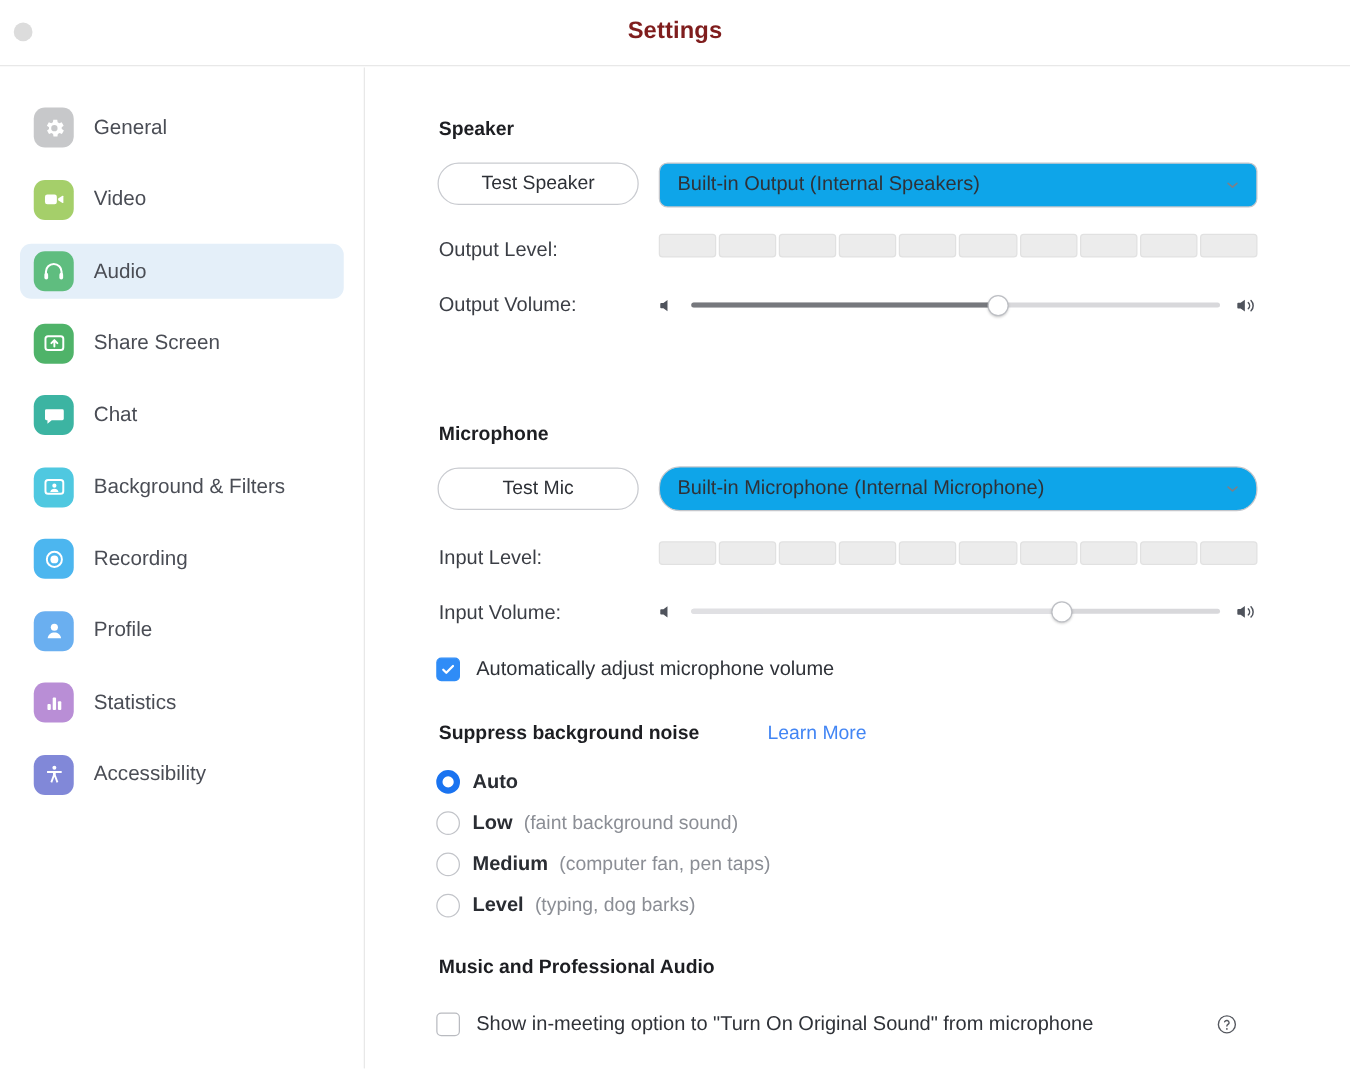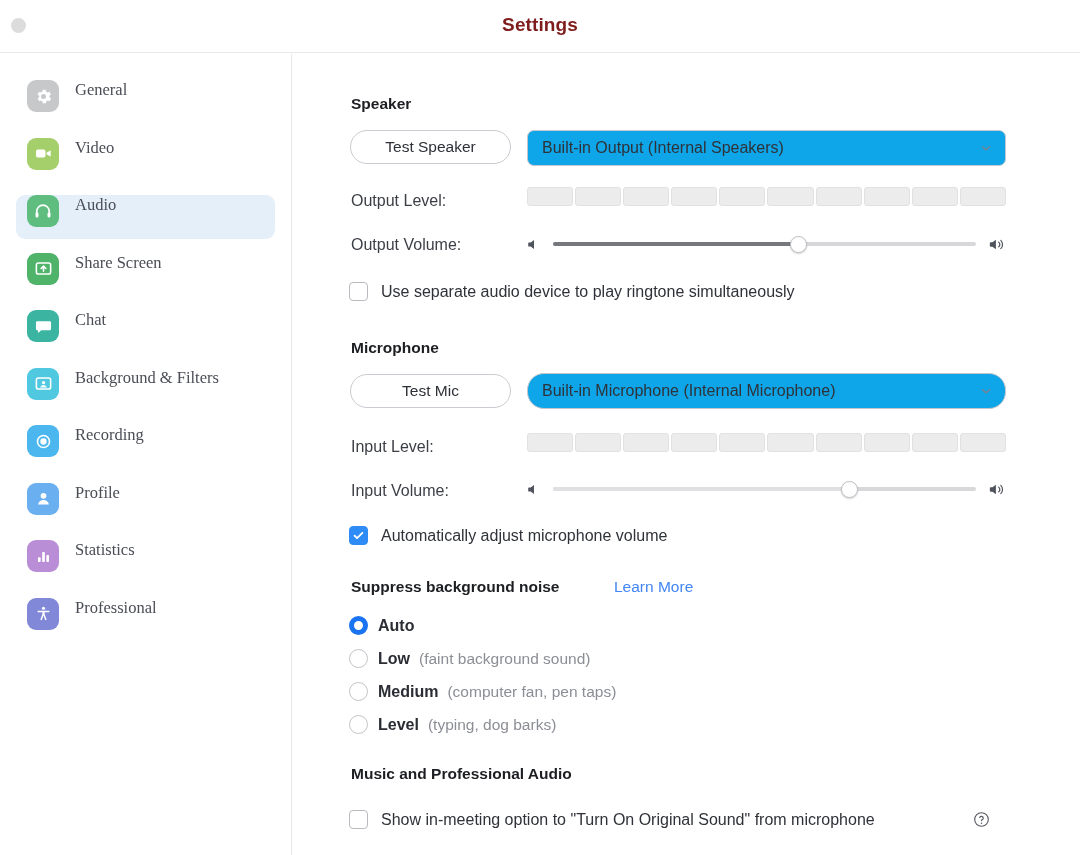--- a/index.html
+++ b/index.html
@@ -38,26 +38,25 @@
 
   
   .sidebar {
     position: absolute; left: 0; top: 54px;
     width: 292px; height: 801px;
     background: #ffffff;
     border-right: 1px solid #e8e8e8;
     padding-top: 26px;
   }
   .nav-item {
-    display: flex; align-items: flex-start;
+    display: flex; align-items: center;
     height: 44px; margin: 0 16px 13.5px 16px;
     border-radius: 9px;
     padding-left: 11px;
     cursor: default;
-    font-family: Liberation Serif, serif;
   }
   .nav-item.active { background: #e4eff9; }
   .nav-icon {
     width: 32px; height: 32px; border-radius: 9px;
     display: flex; align-items: center; justify-content: center;
     flex: 0 0 32px;
   }
   .nav-icon svg { display: block; }
   .nav-label {
     margin-left: 16px;
@@ -332,21 +331,21 @@
     </div>
 
 
     <div class="nav-item">
       <span class="nav-icon" style="background:#8188d8">
         <svg width="19" height="19" viewBox="0 0 24 24" fill="#fff">
             <circle cx="12" cy="5.4" r="2"></circle>
             <path d="M4.6 8.6h14.8v1.9H13.4v2.1l2.6 7.2-1.8.7-2.2-6.2-2.2 6.2-1.8-.7 2.6-7.2v-2.1H4.6z"></path>
           </svg>
       </span>
-      <span class="nav-label">Professional</span>
+      <span class="nav-label">Accessibility</span>
     </div>
 
   </div>
 
   <div class="main">
 
     <div class="section-title" style="left:58px; top:41px;">Speaker</div>
 
     <button class="pill-btn" style="left:57px; top:76px;">Test Speaker</button>
 
@@ -386,26 +385,20 @@
       </span>
       <span class="spk-big">
         <svg width="17" height="15" viewBox="0 0 20 16" fill="currentColor">
             <path d="M8.1 2.4v11.2l-4-3H1.8a.8.8 0 0 1-.8-.8V6.2c0-.44.36-.8.8-.8h2.3z"></path>
             <path d="M11.4 5.2a4 4 0 0 1 0 5.6" fill="none" stroke="currentColor" stroke-width="1.4" stroke-linecap="round"></path>
             <path d="M13.9 3.1a7 7 0 0 1 0 9.8" fill="none" stroke="currentColor" stroke-width="1.4" stroke-linecap="round"></path>
           </svg>
       </span>
     </div>
 
-    <div class="check-row" style="left:56px; top:228px;">
-      <span class="checkbox">
-        
-      </span>
-      <span class="check-label">Use separate audio device to play ringtone simultaneously</span>
-    </div>
 
     <div class="section-title" style="left:58px; top:285px;">Microphone</div>
 
     <button class="pill-btn" style="left:57px; top:320px;">Test Mic</button>
 
     <div class="dropdown" style="left:234px; top:319px;border-radius:17px;">
       <span class="dropdown-value">Built-in Microphone (Internal Microphone)</span>
       <span class="chev">
         <svg width="14" height="14" viewBox="0 0 16 16" fill="none" stroke="currentColor" stroke-width="1.5" stroke-linecap="round" stroke-linejoin="round">
             <path d="M4 6.5l4 3.5 4-3.5"></path>

